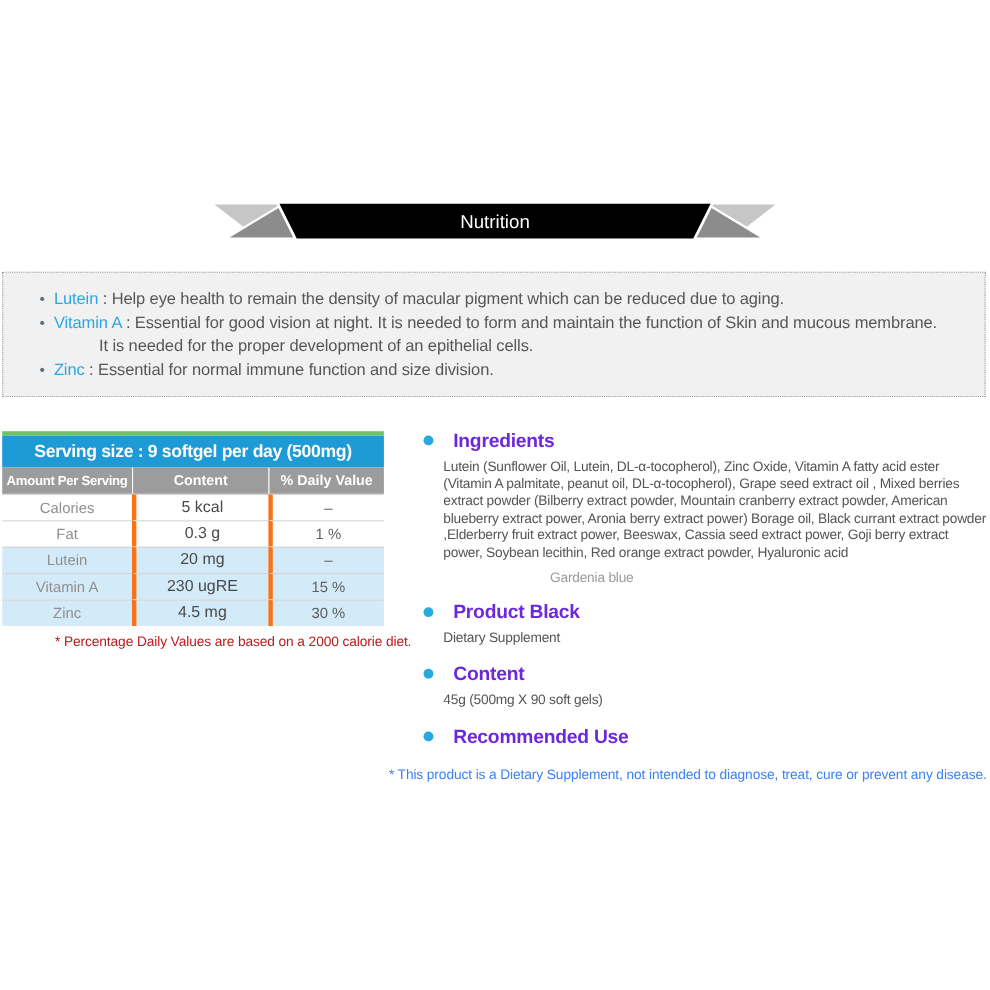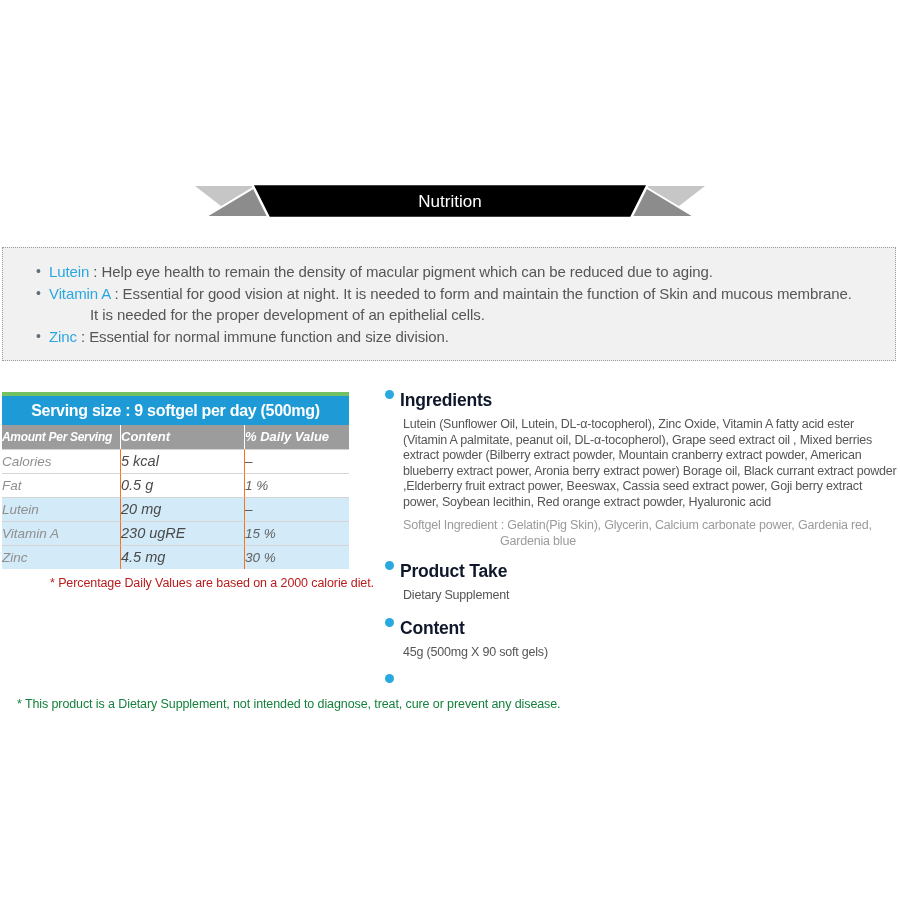--- a/index.html
+++ b/index.html
@@ -24,58 +24,58 @@
   .hl-text2 { margin-left:41px; }
 
   
   .ntable { position:absolute; left:2px; top:392px; width:347px; }
   .greenbar { height:4px; background:#74c163; }
   .ntable .title {
     height:29px; line-height:29px; background:#1e9bd7; color:#fff;
     font-weight:bold; font-size:16px; text-align:center; letter-spacing:-0.3px;
   }
   .tgrid { display:grid; grid-template-columns:118px 124px 105px; }
-  .cell { box-sizing:border-box; text-align:left;font-style:italic; }
+  .cell { box-sizing:border-box; text-align:center; }
   .th {
     background:#9c9c9c; color:#fff; font-weight:bold;
     height:24px; line-height:24px; font-size:13px;
   }
   .th.small { font-size:12px; letter-spacing:-0.3px; }
   .th.bl, .td.bl { border-left:1px solid #fff; }
   .td { height:24px; line-height:23px; border-top:1px solid #d4d4d4; background:#fff; }
-  .td.bl { border-left:1px solid #f97316; }
+  .td.bl { border-left:4px solid #f97316; }
   .td.blue { background:#d3eaf8; }
   .c-name { color:#8f8f8f; font-size:13.5px; }
   .c-val  { color:#4a4a4a; font-size:14.5px; }
   .c-dv   { color:#5f5f5f; font-size:13.5px; }
   .tfoot {
     position:absolute; left:2px; top:576px; font-size:12.5px; color:#b91c1c; letter-spacing:-0.1px;margin-left:48px;
   }
 
   
   .details { position:absolute; left:385px; top:390px; width:513px; }
   .sec-head {
-    display:flex; gap:6px;
-    color:#0f172a; font-size:17.5px; font-weight:bold; letter-spacing:-0.2px;
+    display:flex; align-items:center; gap:18px;
+    color:#6d28d9; font-size:17.5px; font-weight:bold; letter-spacing:-0.2px;
     margin:0 0 6px 0;
   }
   .dot { width:9px; height:9px; border-radius:50%; background:#29a9e0; flex:none; }
   .sec-body {
     margin:0 0 14px 18px; font-size:12.5px; color:#555; line-height:15.5px;
     letter-spacing:-0.2px; width:494px;
   }
   .sec-note {
     margin:-6px 0 12px 18px; font-size:12.5px; color:#9b9b9b; line-height:15.5px;
     letter-spacing:-0.2px;
   }
   .sec-note .note2 { margin-left:97px; }
 
   .disclaimer {
-    position:absolute; right:3px; top:697px; width:880px; text-align:left;
-    font-size:12.5px; color:#15803d; letter-spacing:-0.1px;
+    position:absolute; right:3px; top:697px; width:880px; text-align:right;
+    font-size:12.5px; color:#3b82f6; letter-spacing:-0.1px;
   }
 </style>
 </head>
 <body>
 
 <div class="page">
 
   <div class="banner">
     <svg width="520" height="36" viewBox="0 0 520 36">
       <polygon points="5,3 83,3 44,33" fill="#c6c6c6"></polygon>
@@ -115,21 +115,21 @@
 
       <div class="cell th small">Amount Per Serving</div>
       <div class="cell th bl">Content</div>
       <div class="cell th bl">% Daily Value</div>
 
       <div class="cell td c-name">Calories</div>
       <div class="cell td bl c-val">5 kcal</div>
       <div class="cell td bl c-dv">–</div>
 
       <div class="cell td c-name">Fat</div>
-      <div class="cell td bl c-val">0.5 g</div>
+      <div class="cell td bl c-val">0.3 g</div>
       <div class="cell td bl c-dv">1 %</div>
 
       <div class="cell td blue c-name">Lutein</div>
       <div class="cell td blue bl c-val">20 mg</div>
       <div class="cell td blue bl c-dv">–</div>
 
       <div class="cell td blue c-name">Vitamin A</div>
       <div class="cell td blue bl c-val">230 ugRE</div>
       <div class="cell td blue bl c-dv">15 %</div>
 
@@ -143,37 +143,37 @@
   <div class="tfoot">* Percentage Daily Values are based on a 2000 calorie diet.</div>
 
   <div class="details">
 
     <div class="sec-head">
       <span class="dot"></span>
       <span>Ingredients</span>
     </div>
     <div class="sec-body">Lutein (Sunflower Oil, Lutein, DL-α-tocopherol), Zinc  Oxide, Vitamin A fatty acid ester (Vitamin A palmitate, peanut oil, DL-α-tocopherol), Grape seed extract oil , Mixed berries extract powder (Bilberry extract powder, Mountain cranberry extract powder, American blueberry extract power, Aronia berry extract power) Borage oil, Black currant extract powder ,Elderberry fruit extract power, Beeswax, Cassia seed extract power, Goji berry extract power, Soybean lecithin, Red orange extract powder, Hyaluronic acid</div>
     <div class="sec-note">
-      <div>Softgel Ingredient : Gelatin(Pig Skin), Glycerin, Calcium carbonate power, Gardenia red,</div>
       <div class="note2">Gardenia blue</div>
     </div>
 
     <div class="sec-head">
       <span class="dot"></span>
-      <span>Product Take</span>
+      <span>Product Black</span>
     </div>
     <div class="sec-body">Dietary Supplement</div>
 
     <div class="sec-head">
       <span class="dot"></span>
       <span>Content</span>
     </div>
     <div class="sec-body">45g (500mg X 90 soft gels)</div>
 
     <div class="sec-head">
       <span class="dot"></span>
+      <span>Recommended Use</span>
     </div>
 
   </div>
 
   <div class="disclaimer">* This product is a Dietary Supplement, not intended to diagnose, treat, cure or prevent any disease.</div>
 
 </div>
 
 </body></html>

